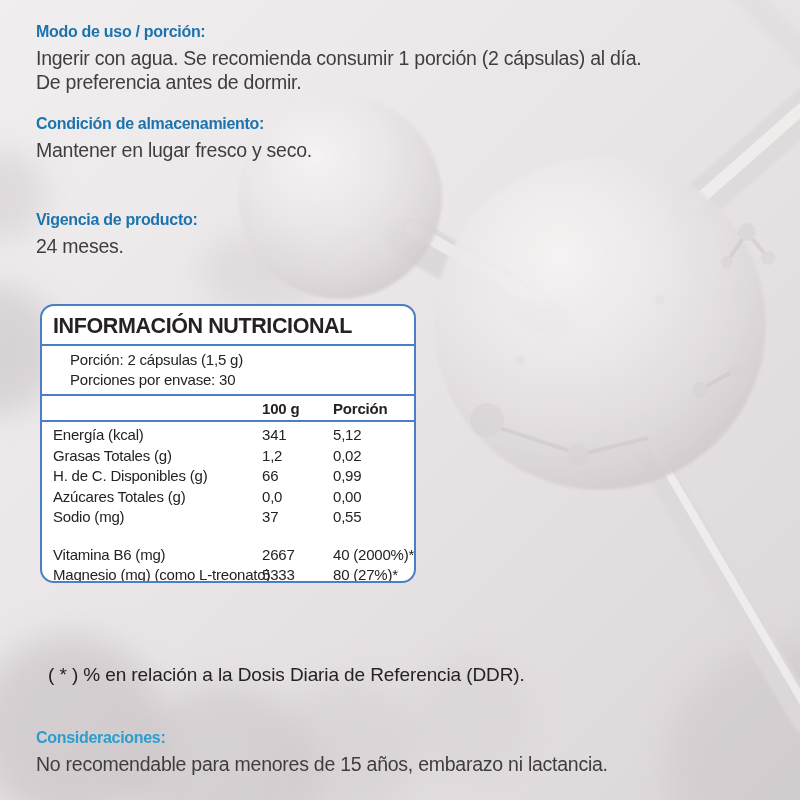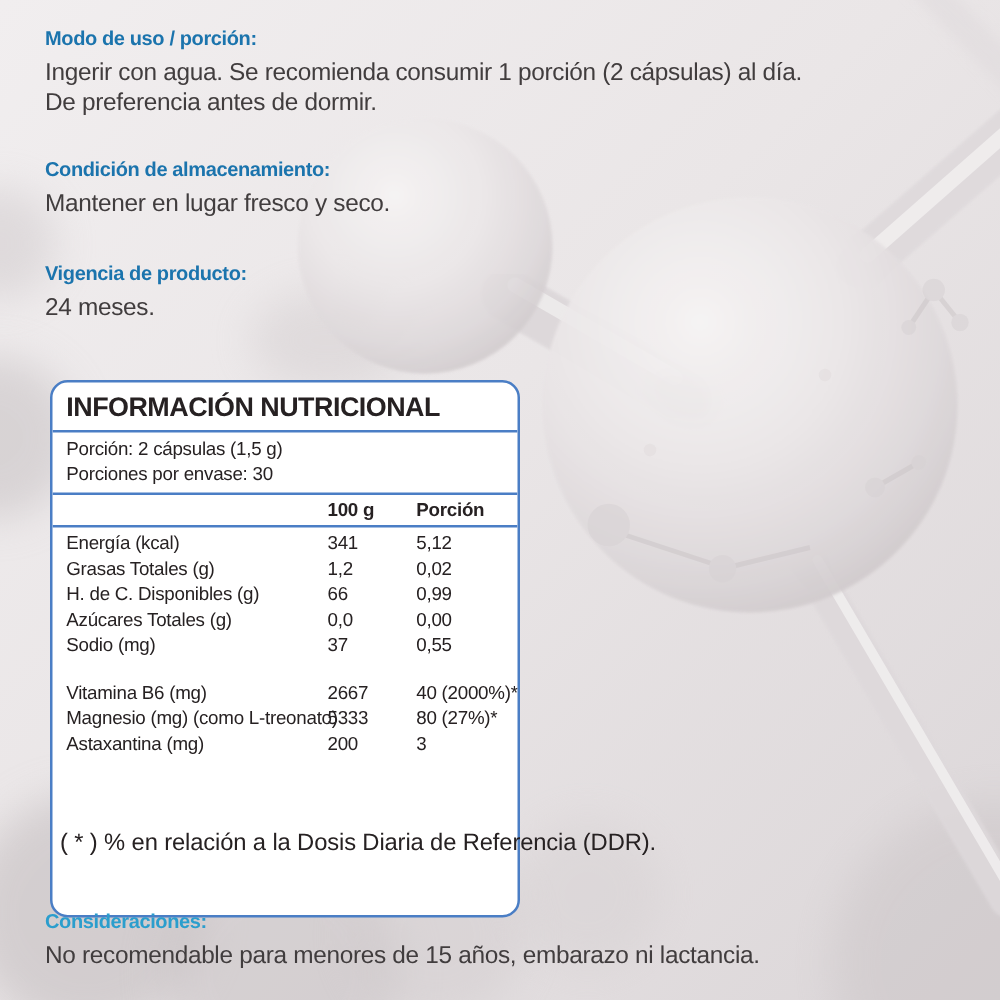--- a/index.html
+++ b/index.html
@@ -26,40 +26,40 @@
     font-size:16px;font-weight:700;line-height:24px;
     letter-spacing:-0.3px;color:var(--heading-blue);
     margin-bottom:2px;
   }
   .section p{
     font-size:19.5px;line-height:24px;letter-spacing:-0.25px;
     color:var(--body-text);
   }
   .section.considerations h2{color:var(--considerations-cyan);}
   .usage{top:20px;}
-  .storage{top:125px;}
+  .storage{top:112px;}
   .shelf{top:208px;}
   .considerations{top:726px;}
 
   .ntable{
     position:absolute;left:40px;top:304px;
-    width:376px;height:430px;
+    width:376px;height:279px;
     background:#ffffff;
     border:2.5px solid var(--table-border-blue);
     border-radius:14px;
     overflow:hidden;
     color:var(--table-text);
   }
   .ntitle{
     font-size:21.5px;font-weight:700;letter-spacing:-0.4px;
     padding:7px 11px 5px 11px;line-height:26px;
     white-space:nowrap;
   }
   .tdiv{border-top:2.5px solid var(--table-border-blue);}
-  .serving{padding:4px 11px 4px 11px;font-size:15px;line-height:20px;letter-spacing:-0.2px;}
+  .serving{padding:4px 11px 4px 28px;font-size:15px;line-height:20px;letter-spacing:-0.2px;}
   .hrow,.trow{
     display:grid;
     grid-template-columns:209px 71px auto;
     padding-left:11px;
     font-size:15px;letter-spacing:-0.2px;
     white-space:nowrap;
   }
   .hrow{padding-top:3px;padding-bottom:2px;line-height:19px;font-weight:bold;}
   .trow{line-height:20.5px;}
   .rows1{padding-top:3px;}

